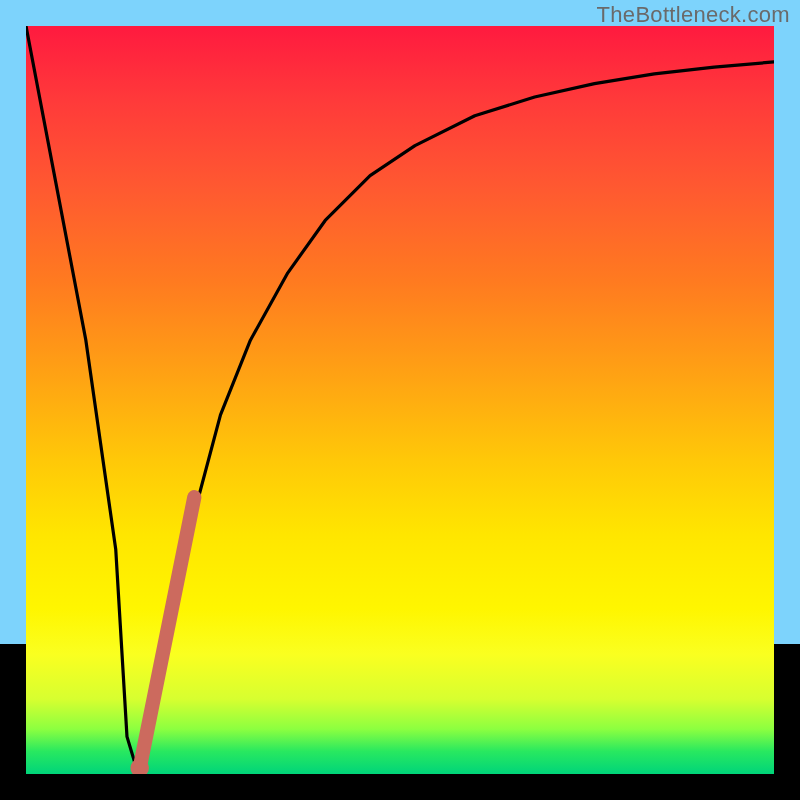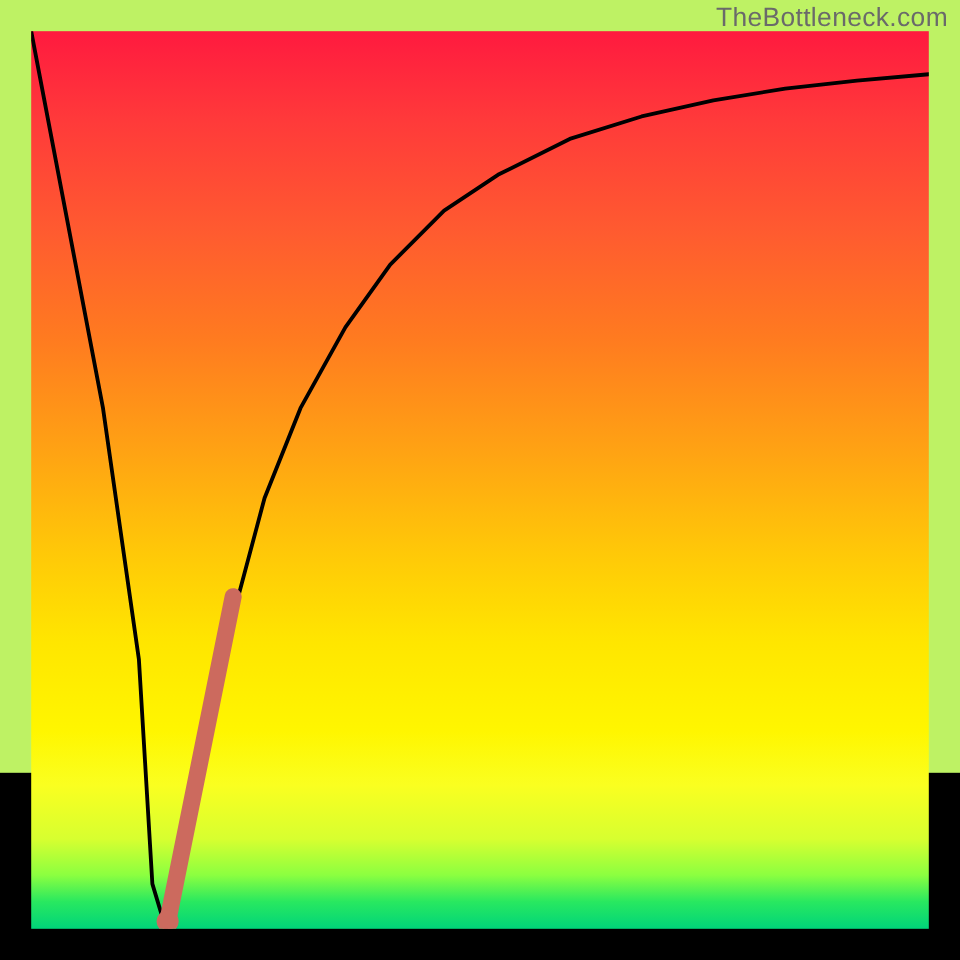--- a/index.html
+++ b/index.html
@@ -7,21 +7,21 @@
     padding: 0;
     width: 800px;
     height: 800px;
     background: #000;
     font-family: Arial, Helvetica, sans-serif;
   }
   .frame {
     position: relative;
     width: 800px;
     height: 644px;
-    background: #bef264;
+    background: #7dd3fc;
   }
   .plot {
     position: absolute;
     left: 26px;
     top: 26px;
     width: 748px;
     height: 748px;
     
     background: linear-gradient(
       to bottom,

